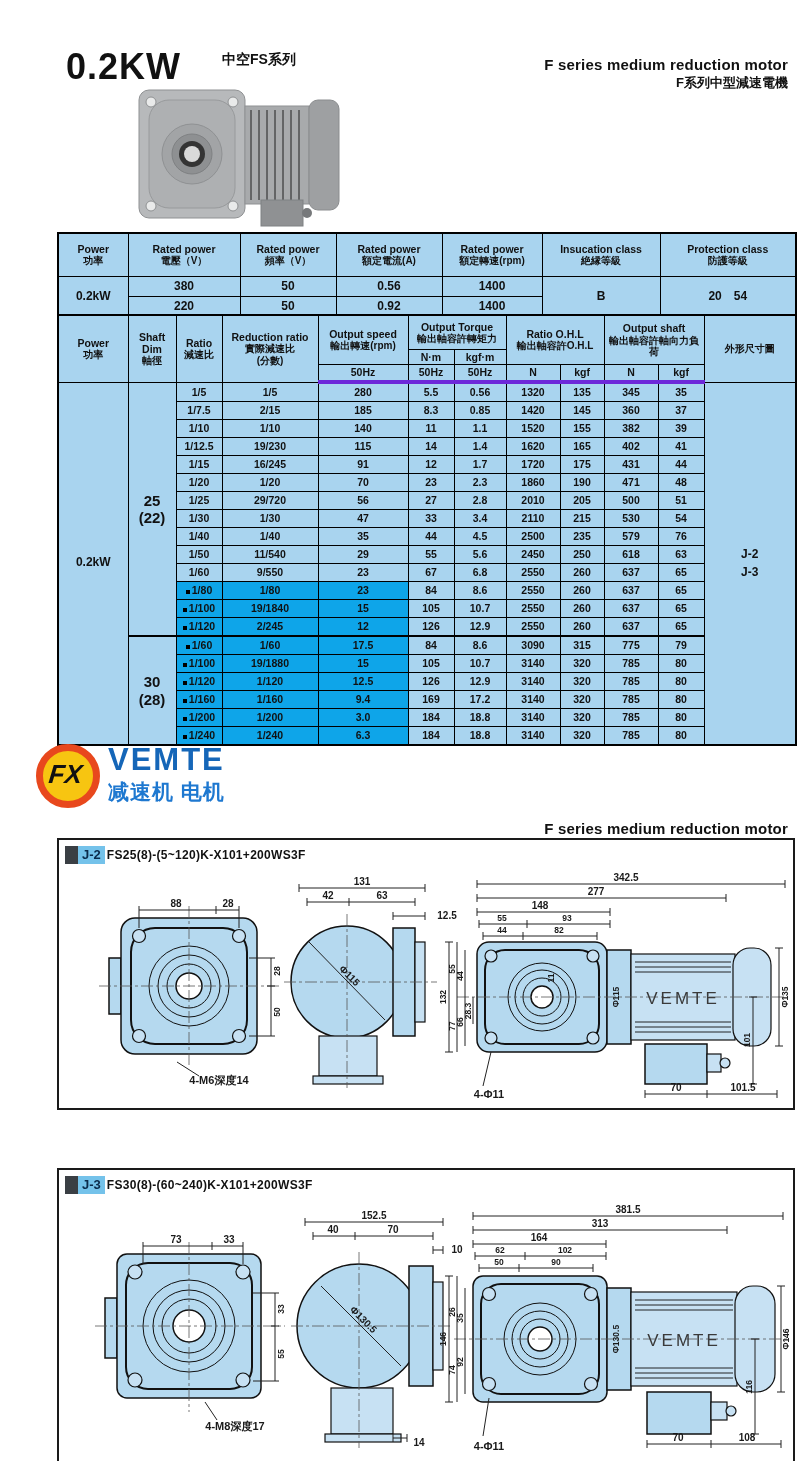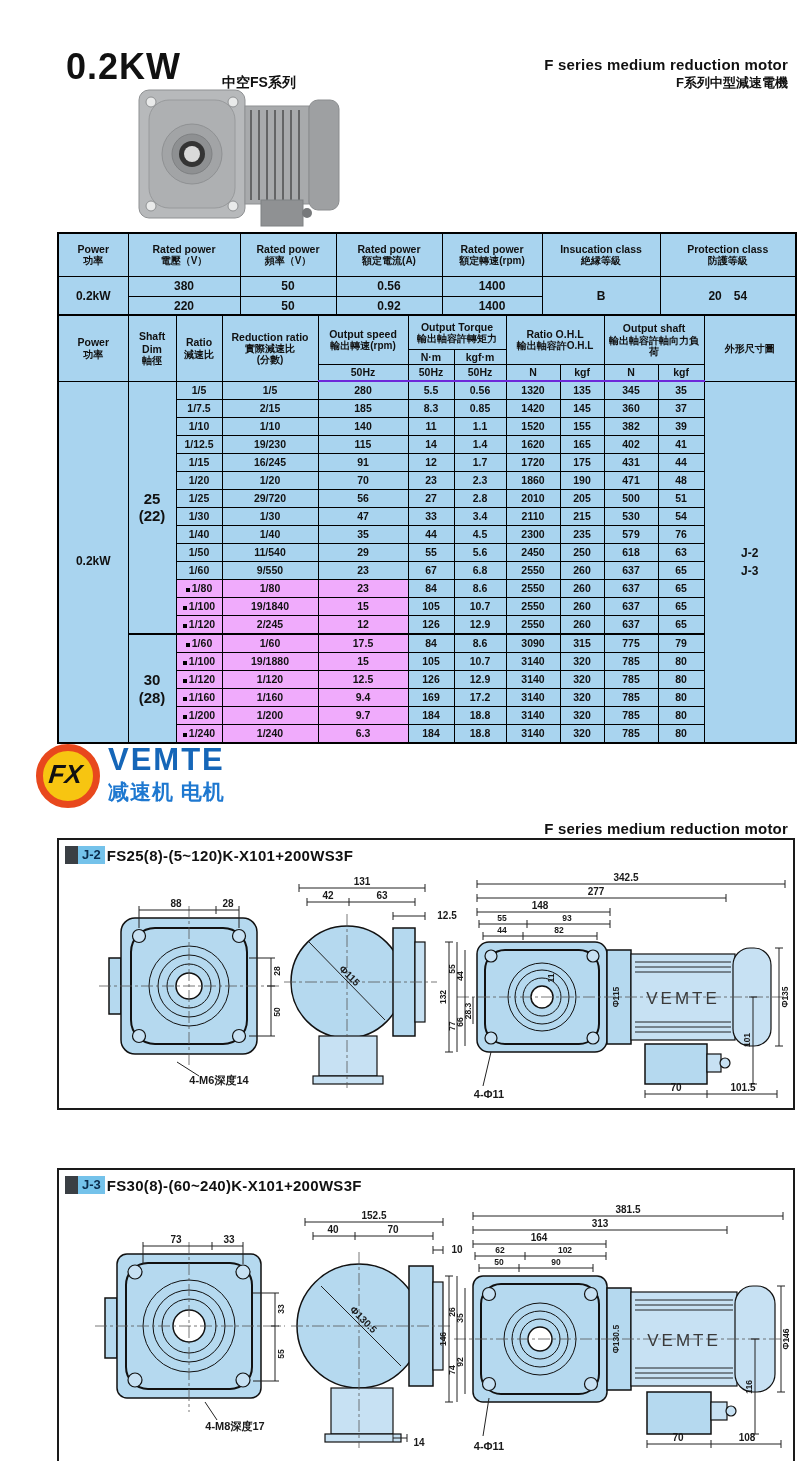--- a/index.html
+++ b/index.html
@@ -5,59 +5,59 @@
   html,body{margin:0;padding:0;background:#fff;}
   .page{position:relative;width:800px;height:1461px;background:#fff;overflow:hidden;
         font-family:"Liberation Sans",sans-serif;color:#111;}
   
   .hdr{position:absolute;text-align:right;line-height:1.25;}
   .hdr .en{font-size:15px;font-weight:700;letter-spacing:.2px;margin-top:40px;}
   .hdr .zh{font-size:13px;font-weight:800;}
   .hdr-top{top:16px;right:12px;}
   .hdr-mid{top:780px;right:12px;}
   .kw{position:absolute;top:46px;left:66px;font-size:36px;font-weight:800;letter-spacing:1px;}
-  .series{position:absolute;top:74px;left:222px;font-size:14px;font-weight:800;}
+  .series{position:absolute;top:51px;left:222px;font-size:14px;font-weight:800;}
   
   table{border-collapse:collapse;table-layout:fixed;background:#a9d4ef;}
   .spec,.perf{position:absolute;left:57px;border:2px solid #000;}
   .spec{top:232px;width:738px;}
   .perf{top:314px;width:738px;}
   th,td{border:1px solid #000;text-align:center;vertical-align:middle;padding:0;overflow:hidden;
         font-weight:700;font-size:10.5px;line-height:1.15;}
   .spec th{height:42px;}
   .spec td{height:19px;font-size:12px;}
   .h-en{display:block;font-size:10.5px;font-weight:700;}
   .h-zh{display:block;font-size:10px;font-weight:700;}
   .big{font-size:13px;}
   .perf thead tr.h1 th{height:33px;}
   .perf thead tr.h2 th{height:14px;}
-  .perf thead tr.h3 th{height:15px;border-bottom:2px solid #6d28d9;}
+  .perf thead tr.h3 th{height:15px;border-bottom:4px solid #6d28d9;}
   .perf tbody td{height:17px;}
-  .white{background:#f0abfc;margin-left:28px;}
+  .white{background:#0ea5e9;margin-left:28px;}
   .mk{display:inline-block;width:4px;height:4px;background:#000;margin-right:2px;vertical-align:baseline;}
   .c-power{font-size:12px;}
   .c-shaft div{font-size:15px;}
   .c-draw div{font-size:12px;line-height:1.5;}
   .sec-start td{border-top:2px solid #000;}
   
   .logo-badge{position:absolute;top:744px;left:36px;width:64px;height:64px;border-radius:50%;
       background:#f7c511;border:7px solid #e8481d;box-sizing:border-box;}
   .logo-badge .fx{position:absolute;top:8px;left:6px;font-size:26px;font-weight:800;font-style:italic;
       color:#111;transform:skewX(-6deg);}
   .logo-brand{position:absolute;top:742px;left:108px;font-size:31px;font-weight:800;color:#1566b8;letter-spacing:2px;}
   .logo-tag{position:absolute;top:778px;left:108px;font-size:21px;font-weight:800;color:#1e78d0;letter-spacing:1px;}
   
   .dbox{position:absolute;left:57px;width:734px;border:2px solid #1a1a1a;background:#fff;}
   .dbox-j2{top:838px;height:268px;}
   .dbox-j3{top:1168px;height:291px;}
   .dtitle{position:absolute;top:5px;left:6px;height:20px;display:flex;align-items:center;}
   .tag-dark{display:inline-block;width:13px;height:18px;background:#3a3f44;}
   .tag-blue{display:inline-block;background:#74c2ea;color:#0a2a4a;font-size:13px;font-weight:800;
       padding:1px 4px;height:16px;line-height:16px;}
-  .dname{font-size:15px;font-weight:800;color:#111;margin-left:2px;letter-spacing:.3px;}
+  .dname{font-size:12px;font-weight:800;color:#111;margin-left:2px;letter-spacing:.3px;}
   .dsvg{position:absolute;left:0;}
   
   .part{fill:#b5d9ef;stroke:#111;stroke-width:1.5;}
   .part2{fill:#c7e1f3;stroke:#111;stroke-width:1.2;}
   .inner{fill:none;stroke:#111;stroke-width:2;}
   .thin{fill:none;stroke:#111;stroke-width:1;}
   .dimline{fill:none;stroke:#222;stroke-width:1;}
   .cl{fill:none;stroke:#555;stroke-width:.8;stroke-dasharray:12 3 3 3;}
   .fin{stroke:#111;stroke-width:.9;}
   text.dim{font:700 10px "Liberation Sans",sans-serif;fill:#1a1a1a;text-anchor:middle;}
@@ -330,21 +330,21 @@
           <td>215</td>
           <td>530</td>
           <td>54</td>
         </tr>
         <tr>
           <td class="c-ratio"><span>1/40</span></td>
           <td>1/40</td>
           <td>35</td>
           <td>44</td>
           <td>4.5</td>
-          <td>2300</td>
+          <td>2500</td>
           <td>235</td>
           <td>579</td>
           <td>76</td>
         </tr>
         <tr>
           <td class="c-ratio"><span>1/50</span></td>
           <td>11/540</td>
           <td>29</td>
           <td>55</td>
           <td>5.6</td>
@@ -441,21 +441,21 @@
           <td>169</td>
           <td>17.2</td>
           <td>3140</td>
           <td>320</td>
           <td>785</td>
           <td>80</td>
         </tr>
         <tr>
           <td class="c-ratio white"><span class="mk"></span><span>1/200</span></td>
           <td class="white">1/200</td>
-          <td class="white">9.7</td>
+          <td class="white">3.0</td>
           <td>184</td>
           <td>18.8</td>
           <td>3140</td>
           <td>320</td>
           <td>785</td>
           <td>80</td>
         </tr>
         <tr>
           <td class="c-ratio white"><span class="mk"></span><span>1/240</span></td>
           <td class="white">1/240</td>

